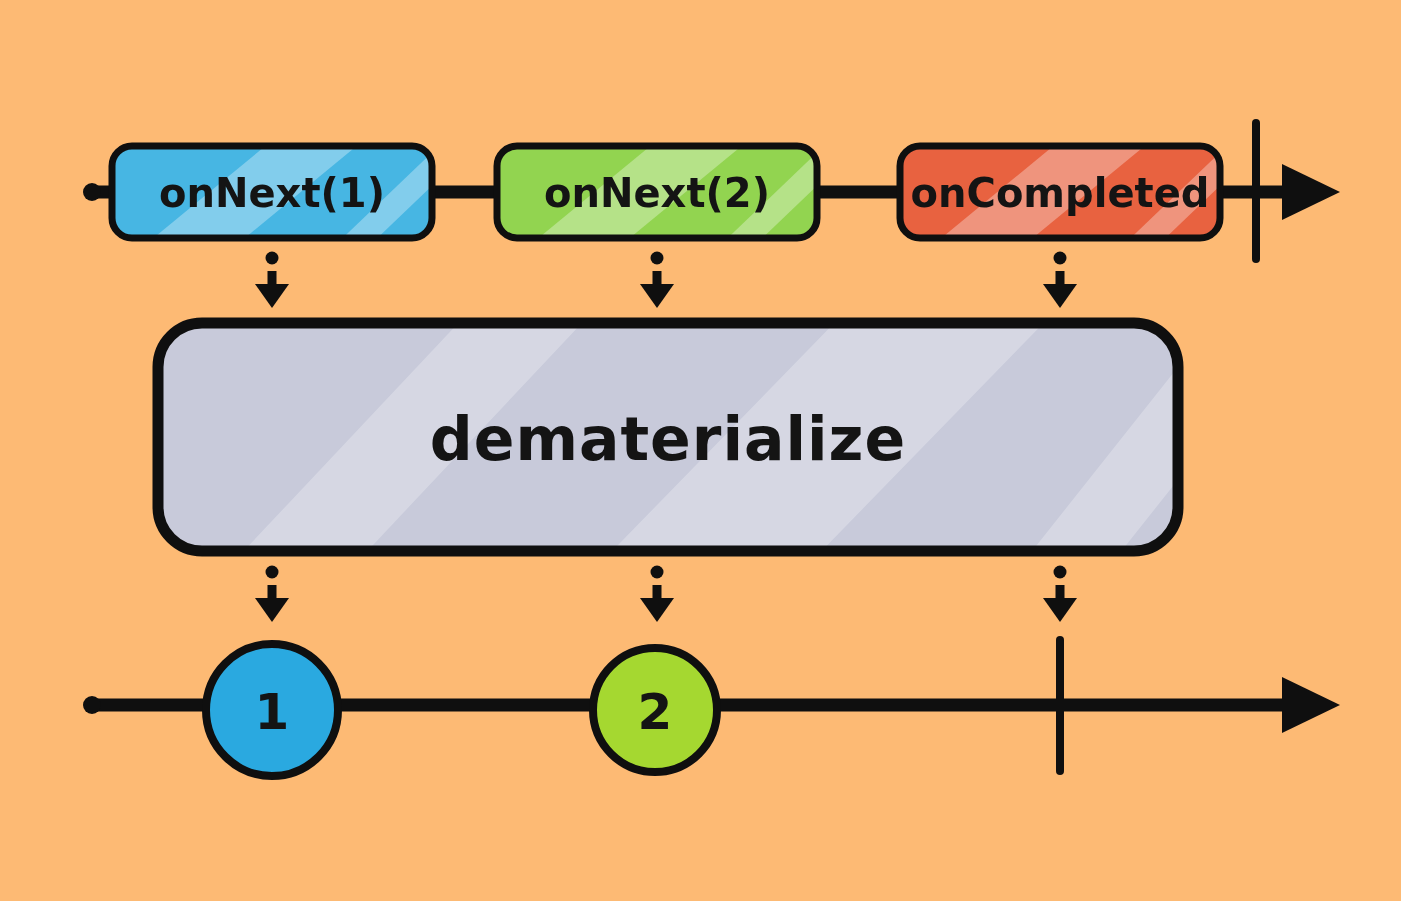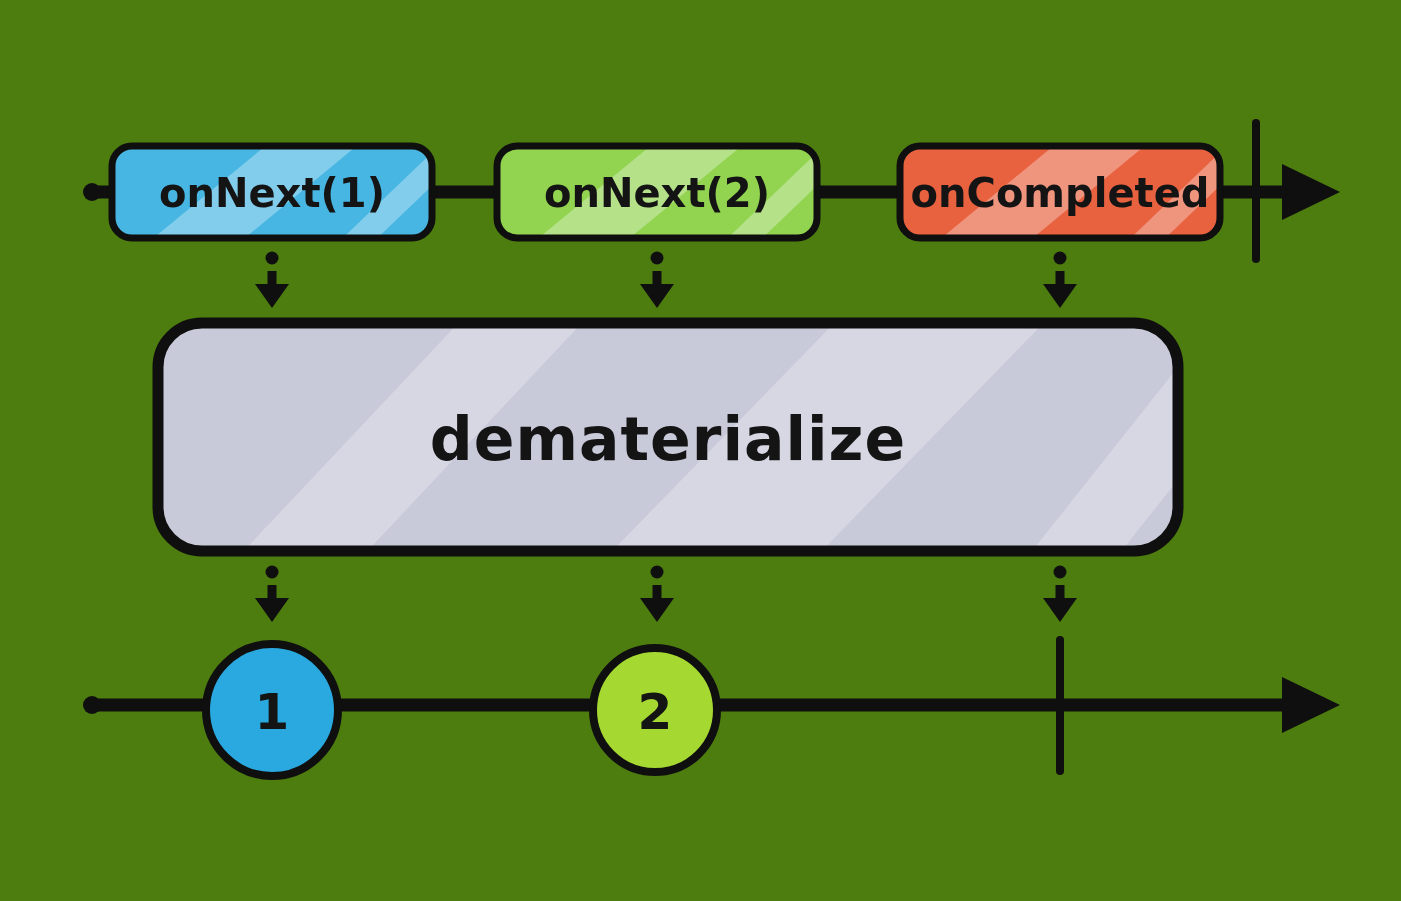--- a/index.html
+++ b/index.html
@@ -1,20 +1,20 @@
 <!DOCTYPE html>
 <html><head>
 <meta charset="utf-8">
 <style>
   html, body { margin: 0; padding: 0; background: #ffffff; }
   .stage {
     position: relative;
     width: 1401px;
     height: 901px;
-    background: #4d7c0f;
+    background: #fdba74;
     overflow: hidden;
   }
   svg { display: block; }
 
   .tl    { stroke: #0f0f0f; stroke-width: 13; stroke-linecap: round; }
   .tick  { stroke: #0f0f0f; stroke-width: 8;  stroke-linecap: round; }
 
   .evbox-border { fill: none; stroke: #0f0f0f; stroke-width: 7; }
   .opbox-border { fill: none; stroke: #0f0f0f; stroke-width: 11; }
 

